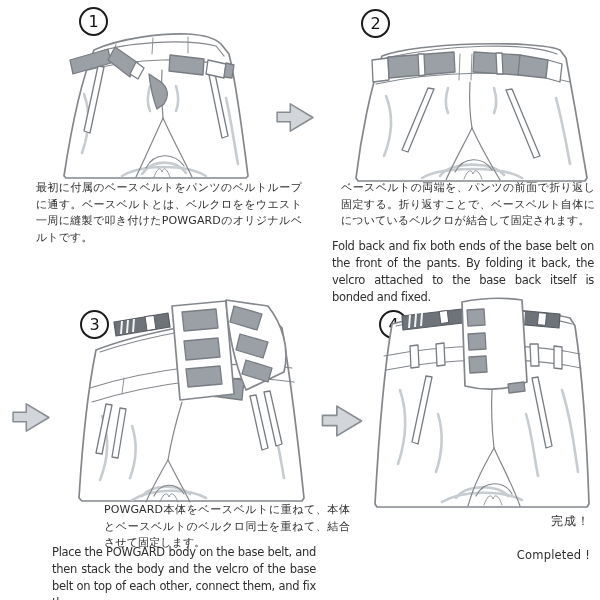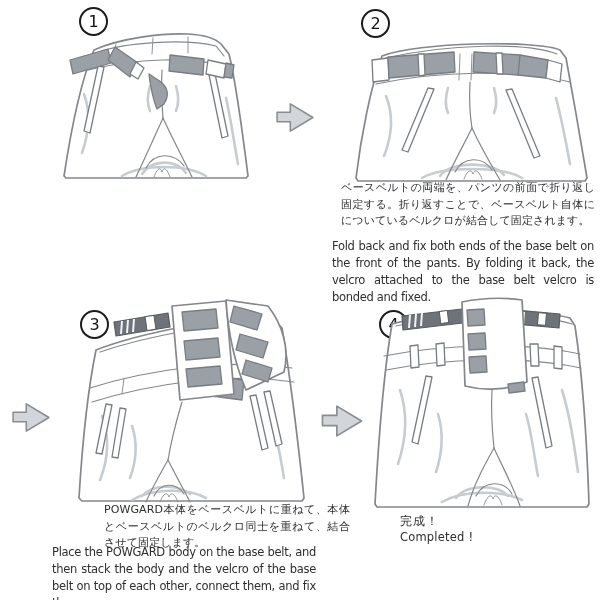--- a/index.html
+++ b/index.html
@@ -14,23 +14,23 @@
     font-size:16px;color:#111;background:#fff;line-height:1;
   }
   .jp{
     font-size:11px;line-height:16.5px;letter-spacing:0.1px;
     text-align:justify;color:#2e2e2e;
   }
   .en{
     font-size:11.5px;line-height:17px;letter-spacing:-0.3px;
     text-align:justify;color:#2e2e2e;
   }
-  .done{text-align:left;color:#2e2e2e;}
+  .done{text-align:right;color:#2e2e2e;}
   .done .jp-done{font-size:12px;letter-spacing:1px;}
-  .done .en-done{font-size:11.5px;margin-top:0;letter-spacing:0.2px;}
+  .done .en-done{font-size:11.5px;margin-top:18px;letter-spacing:0.2px;}
   svg{display:block;}
   
   .outline{fill:#ffffff;stroke:#83878c;stroke-width:1.7;stroke-linejoin:round;}
   .seam{fill:none;stroke:#83878c;stroke-width:1.2;stroke-linecap:round;}
   .seamthin{fill:none;stroke:#8f9398;stroke-width:1;stroke-linecap:round;}
   .belt{fill:#9aa0a6;stroke:#787d83;stroke-width:1.3;stroke-linejoin:round;}
   .beltw{fill:#ffffff;stroke:#787d83;stroke-width:1.3;stroke-linejoin:round;}
   .dark{fill:#6e737a;stroke:#575c62;stroke-width:1.2;stroke-linejoin:round;}
   .stripe{stroke:#f2f3f4;stroke-width:2;fill:none;}
   .shade{fill:none;stroke:#c7ccd1;stroke-width:2.6;stroke-linecap:round;}
@@ -75,20 +75,21 @@
     <path class="belt" d="M91,46 L103,54 C110,60 111,68 106,76 L99,81 C96,74 92,58 91,46 Z"></path>
     <path class="belt" d="M112,27 L146,31 L145,47 L111,43 Z"></path>
     <path class="beltw" d="M150,32 L168,36 L166,50 L148,46 Z"></path>
     <path class="belt" d="M168,35 L176,37 L174,50 L166,49 Z"></path>
   </svg>
 
   <svg class="abs" style="left:276px;top:101px;" width="38" height="33" viewBox="0 0 40 35">
     <polygon class="arrow-poly" points="1,12 15,12 15,3 39,17.5 15,32 15,22 1,22"></polygon>
   </svg>
 
+  <div class="abs jp" style="left:36px;top:180px;width:266px;">最初に付属のベースベルトをパンツのベルトループに通す。ベースベルトとは、ベルクロををウエスト一周に縫製で叩き付けたPOWGARDのオリジナルベルトです。</div>
 
   <div class="abs step-badge" style="left:361px;top:9px;">
     <span>2</span>
   </div>
 
   <svg class="abs" style="left:352px;top:24px;" width="240" height="160" viewBox="0 0 240 160">
     <path class="outline" d="M30,32 C65,18 185,16 208,26 L214,34 C221,72 229,118 235,154 L233,157 L6,157 L4,154 C9,112 19,62 30,32 Z"></path>
     <path class="seam" d="M34,34 C95,20 175,18 205,30"></path>
     <path class="seam" d="M24,60 C85,47 165,45 218,58"></path>
 
@@ -112,21 +113,21 @@
     <path class="beltw" d="M20,36 L36,34 L37,56 L21,58 Z"></path>
     <path class="belt" d="M36,33 L102,28 L103,48 L37,54 Z"></path>
     <path class="beltw" d="M66,30 L72,30 L73,51 L67,52 Z"></path>
     <path class="belt" d="M122,28 L168,31 L167,51 L121,48 Z"></path>
     <path class="beltw" d="M144,29 L150,29 L151,50 L145,50 Z"></path>
     <path class="belt" d="M168,31 L196,36 L194,54 L166,51 Z"></path>
     <path class="beltw" d="M196,36 L210,40 L208,58 L194,54 Z"></path>
   </svg>
 
   <div class="abs jp" style="left:341px;top:180px;width:254px;">ベースベルトの両端を、パンツの前面で折り返し固定する。折り返すことで、ベースベルト自体にについているベルクロが結合して固定されます。</div>
-  <div class="abs en" style="left:332px;top:238px;width:262px;">Fold back and fix both ends of the base belt on the front of the pants. By folding it back, the velcro attached to the base belt velcro is bonded and fixed.</div>
+  <div class="abs en" style="left:332px;top:238px;width:262px;">Fold back and fix both ends of the base belt on the front of the pants. By folding it back, the velcro attached to the base back itself is bonded and fixed.</div>
 
   <svg class="abs" style="left:12px;top:401px;" width="38" height="33" viewBox="0 0 40 35">
     <polygon class="arrow-poly" points="1,12 15,12 15,3 39,17.5 15,32 15,22 1,22"></polygon>
   </svg>
 
   <div class="abs step-badge" style="left:80px;top:310px;">
     <span>3</span>
   </div>
 
   <svg class="abs" style="left:72px;top:296px;" width="235" height="208" viewBox="0 0 235 208">

